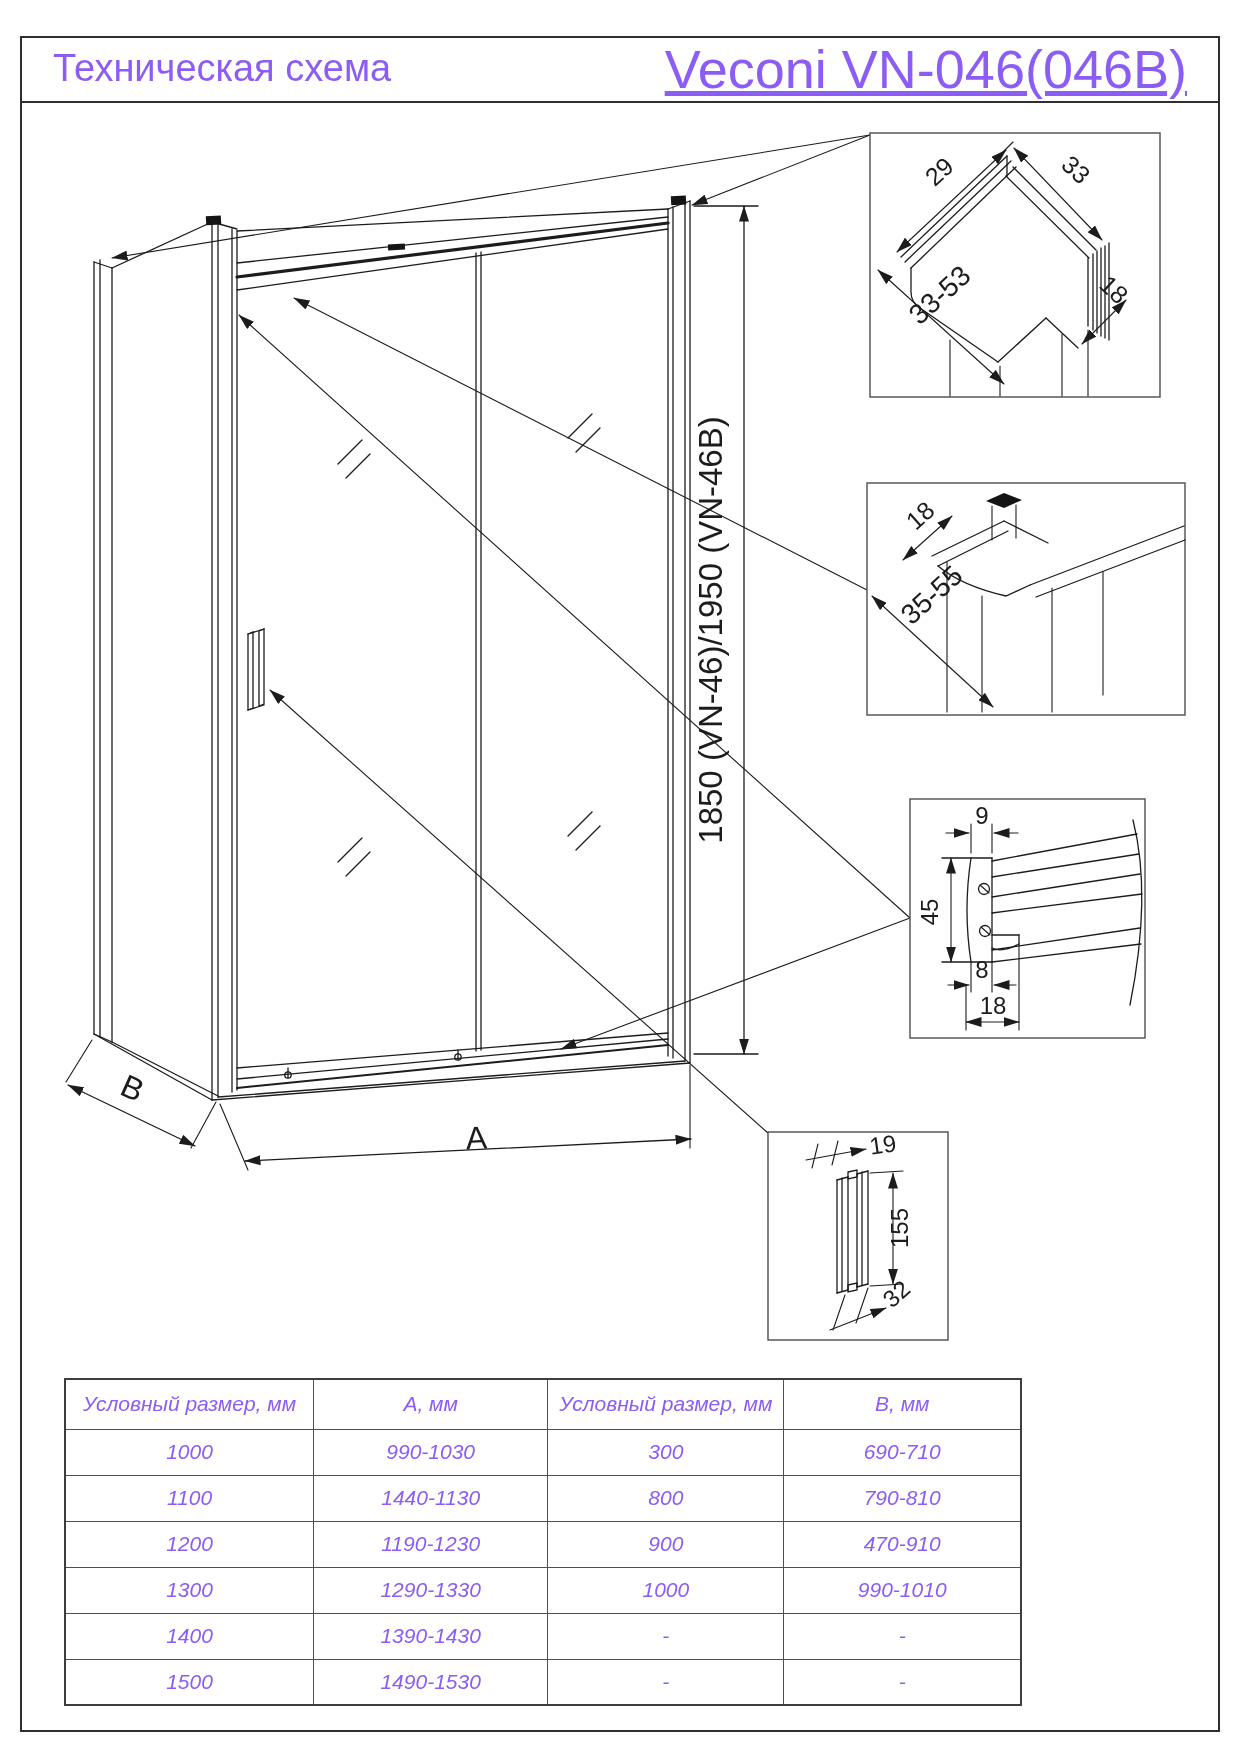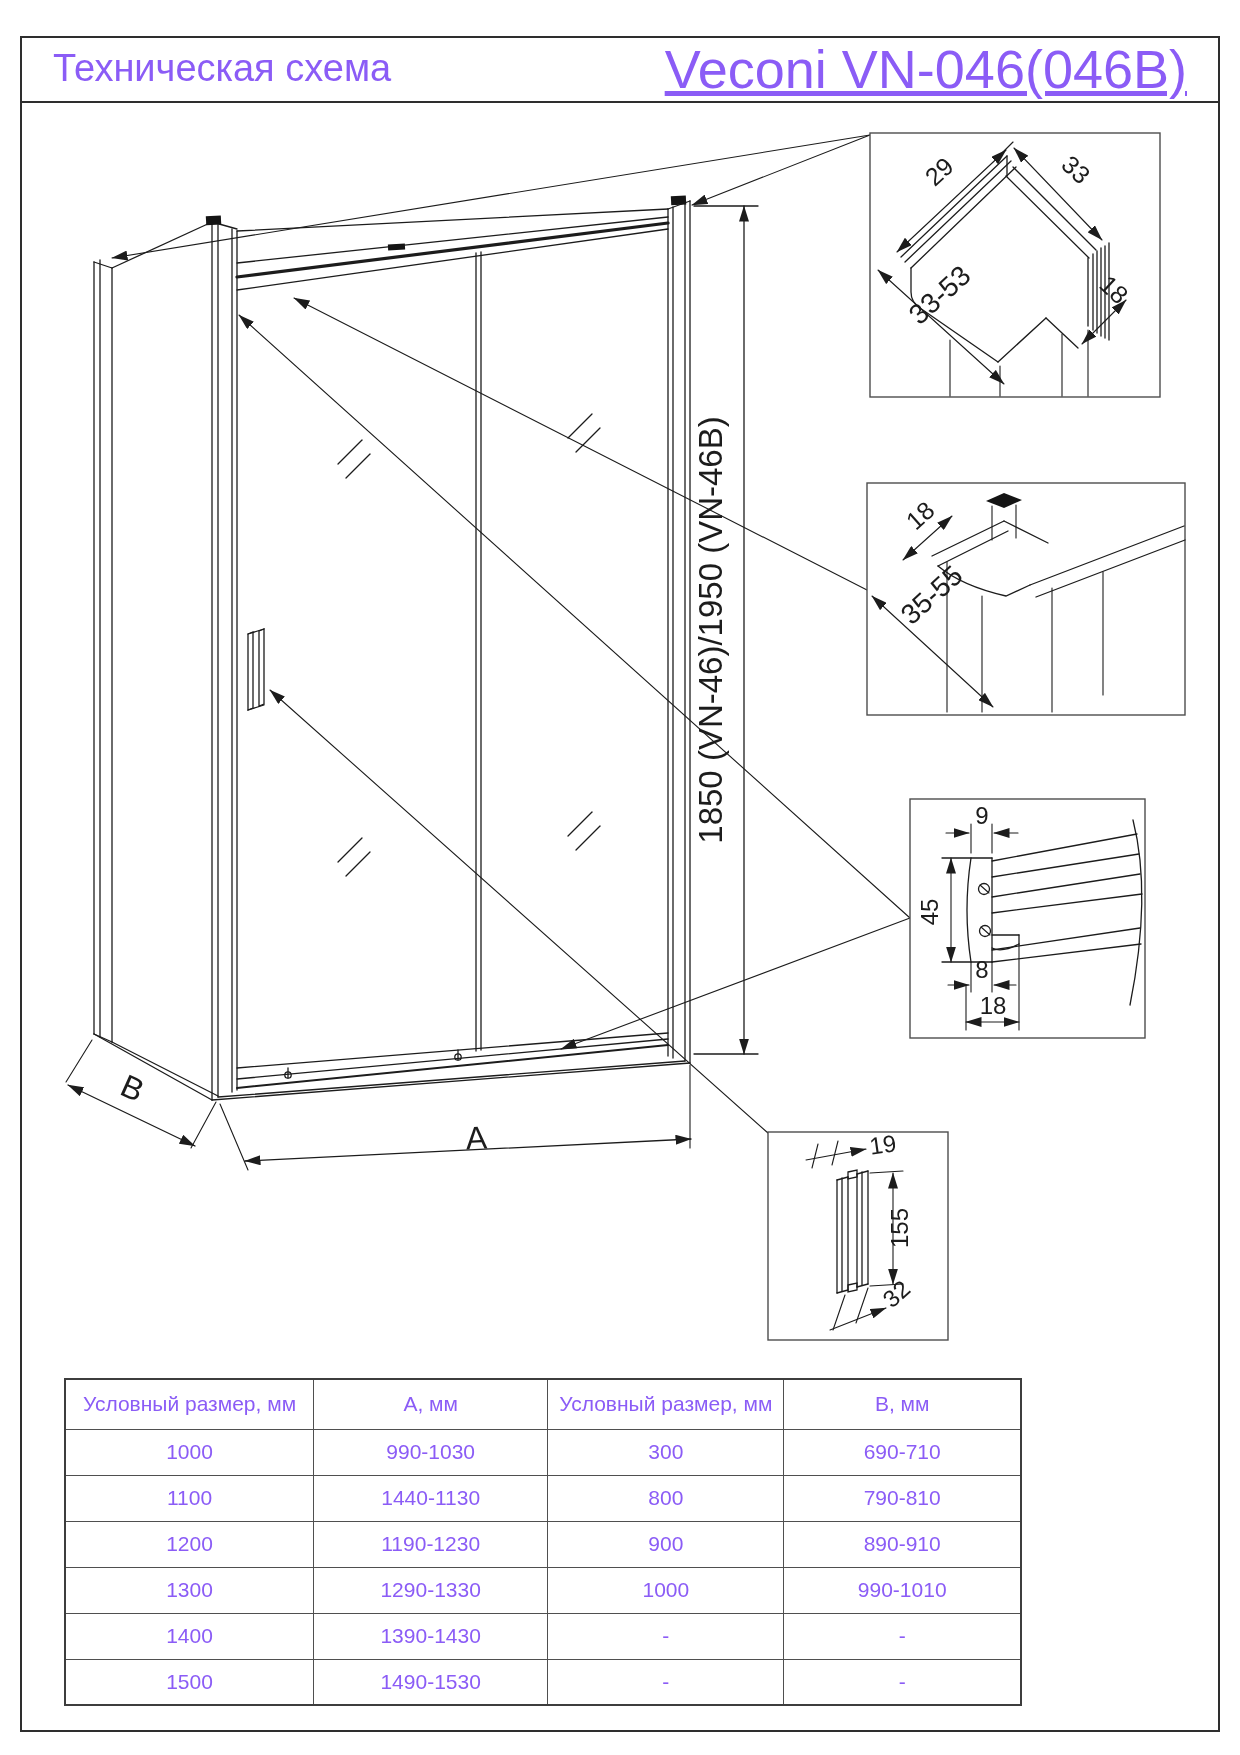--- a/index.html
+++ b/index.html
@@ -21,21 +21,21 @@
   svg text{fill:#1c1c1c;}
   .dimtxt{font-size:25px;}
   .dimtxt-lg{font-size:28px;}
   .dimtxt-sm{font-size:24px;}
   .axis-lbl{font-size:32px;}
   .h-lbl{font-size:33px;}
   table.sizes{position:absolute;left:64px;top:1378px;width:958px;height:328px;
       border-collapse:collapse;table-layout:fixed;font-size:21px;}
   table.sizes th, table.sizes td{border:1.6px solid #4f4f4f;text-align:center;
       vertical-align:middle;font-weight:400;padding:0;}
-  table.sizes{border:2px solid #3d3d3d;}
+  table.sizes{border:2px solid #3d3d3d;font-style:italic;}
   col.c1{width:26%;} col.c2{width:24.5%;} col.c3{width:24.7%;} col.c4{width:24.8%;}
 </style>
 </head>
 <body>
 
 <div class="page">
 
   <div class="frame"></div>
 
   <div class="hdr">
@@ -291,21 +291,21 @@
         <tr style="height: 46px;">
           <td>1100</td>
           <td>1440-1130</td>
           <td>800</td>
           <td>790-810</td>
         </tr>
         <tr style="height: 46px;">
           <td>1200</td>
           <td>1190-1230</td>
           <td>900</td>
-          <td>890-910</td>
+          <td>470-910</td>
         </tr>
         <tr style="height: 46px; padding-left: 16px;">
           <td>1300</td>
           <td>1290-1330</td>
           <td>1000</td>
           <td>990-1010</td>
         </tr>
         <tr style="height: 46px; margin-top: 36px;">
           <td>1400</td>
           <td>1390-1430</td>

